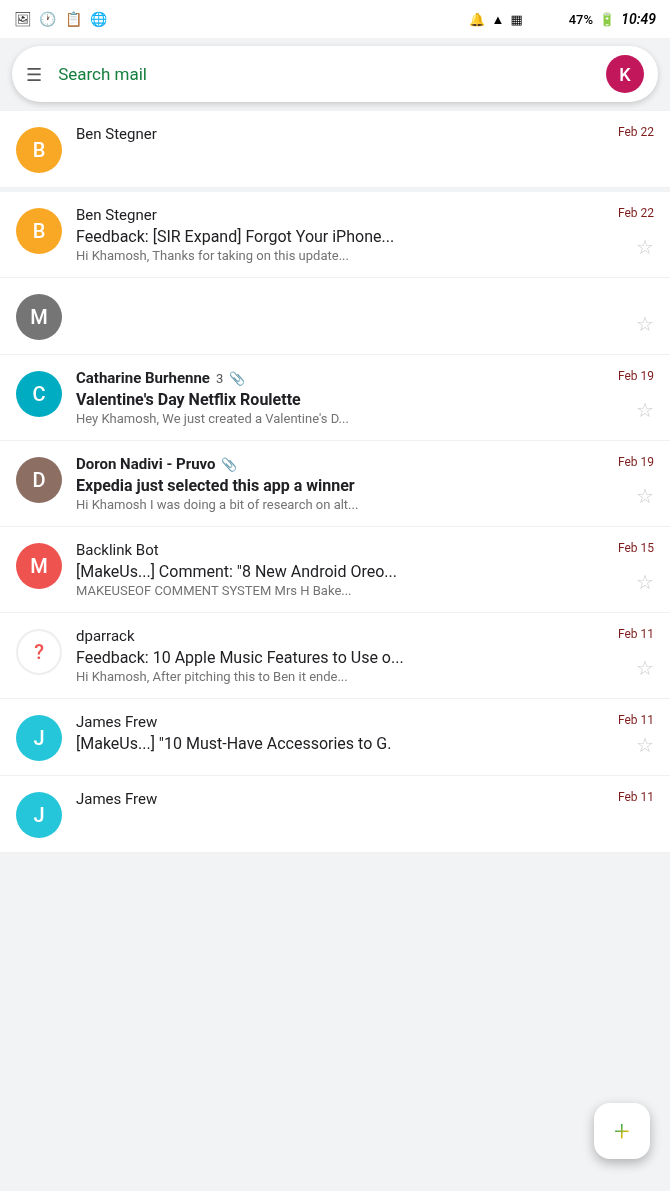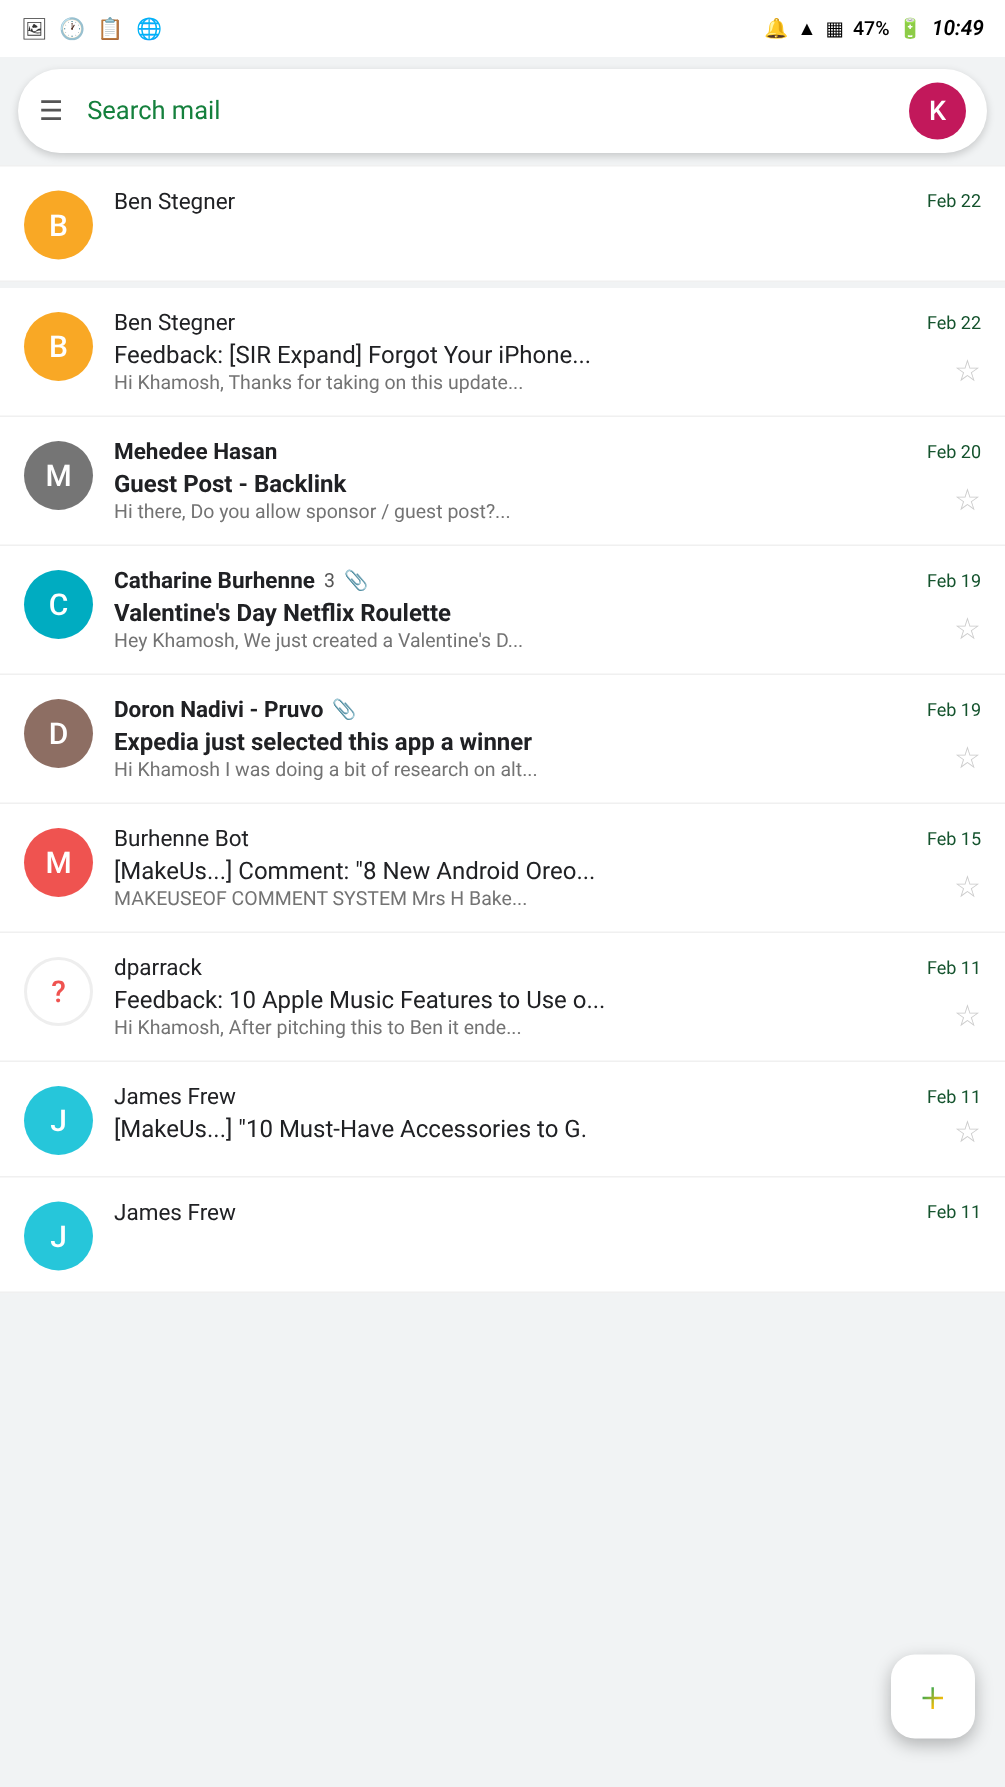--- a/index.html
+++ b/index.html
@@ -103,21 +103,21 @@
       margin-top: 2px;
     }
 
     .email-content {
       flex: 1;
       overflow: hidden;
     }
 
     .email-header {
       display: flex;
-      align-items: center;
+      align-items: flex-start;
       justify-content: space-between;
       margin-bottom: 3px;
     }
 
     .sender-row {
       display: flex;
       align-items: center;
       gap: 6px;
     }
 
@@ -134,21 +134,21 @@
       color: #555;
     }
 
     .clip-icon {
       font-size: 13px;
       color: #555;
     }
 
     .email-date {
       font-size: 12px;
-      color: #14532d;
+      color: #7f1d1d;
       white-space: nowrap;
       margin-left: 8px;
     }
 
     .email-subject {
       font-size: 16px;
       color: #202124;
       white-space: nowrap;
       overflow: hidden;
       text-overflow: ellipsis;
@@ -206,21 +206,21 @@
   <div class="status-bar-left">
     <span class="status-icon">🖼</span>
     <span class="status-icon">🕐</span>
     <span class="status-icon">📋</span>
     <span class="status-icon">🌐</span>
   </div>
   <div class="status-bar-right">
     <span style="font-size:13px;">🔔</span>
     <span style="font-size:13px;">▲</span>
     <span style="font-size:13px;">▦</span>
-    <span style="font-size:13px;">47%</span>
+    <span style="font-size:13px;margin-left:40px;">47%</span>
     <span style="font-size:13px;">🔋</span>
     <span style="font-size:14px; font-weight:600;font-style:italic;">10:49</span>
   </div>
 </div>
 
 <div class="search-bar">
   <span class="hamburger-icon">☰</span>
   <span class="search-text">Search mail</span>
   <div class="avatar-k">K</div>
 </div>
@@ -248,31 +248,20 @@
         </div>
         <span class="email-date">Feb 22</span>
       </div>
       <div class="email-subject">Feedback: [SIR Expand] Forgot Your iPhone...</div>
       <div class="email-preview">Hi Khamosh, Thanks for taking on this update...</div>
     </div>
     <span class="star-icon">☆</span>
   </div>
     <div class="email-item">
     <div class="avatar" style="background-color:#757575; color:#fff; ">M</div>
-    <div class="email-content">
-      <div class="email-header">
-        <div class="sender-row">
-          <span class="sender-name bold">Mehedee Hasan</span>
-
-        </div>
-        <span class="email-date">Feb 20</span>
-      </div>
-      <div class="email-subject bold">Guest Post - Backlink</div>
-      <div class="email-preview">Hi there, Do you allow sponsor / guest post?...</div>
-    </div>
     <span class="star-icon">☆</span>
   </div>
     <div class="email-item">
     <div class="avatar" style="background-color:#00ACC1; color:#fff; ">C</div>
     <div class="email-content">
       <div class="email-header">
         <div class="sender-row">
           <span class="sender-name bold">Catharine Burhenne</span>
           <span class="count-badge">3</span>
           <span class="clip-icon">📎</span>
@@ -298,21 +287,21 @@
       <div class="email-subject bold">Expedia just selected this app a winner</div>
       <div class="email-preview">Hi Khamosh I was doing a bit of research on alt...</div>
     </div>
     <span class="star-icon">☆</span>
   </div>
     <div class="email-item">
     <div class="avatar" style="background-color:#EF5350; color:#fff; ">M</div>
     <div class="email-content">
       <div class="email-header">
         <div class="sender-row">
-          <span class="sender-name">Burhenne Bot</span>
+          <span class="sender-name">Backlink Bot</span>
 
         </div>
         <span class="email-date">Feb 15</span>
       </div>
       <div class="email-subject">[MakeUs...] Comment: "8 New Android Oreo...</div>
       <div class="email-preview">MAKEUSEOF COMMENT SYSTEM Mrs H Bake...</div>
     </div>
     <span class="star-icon">☆</span>
   </div>
     <div class="email-item">

